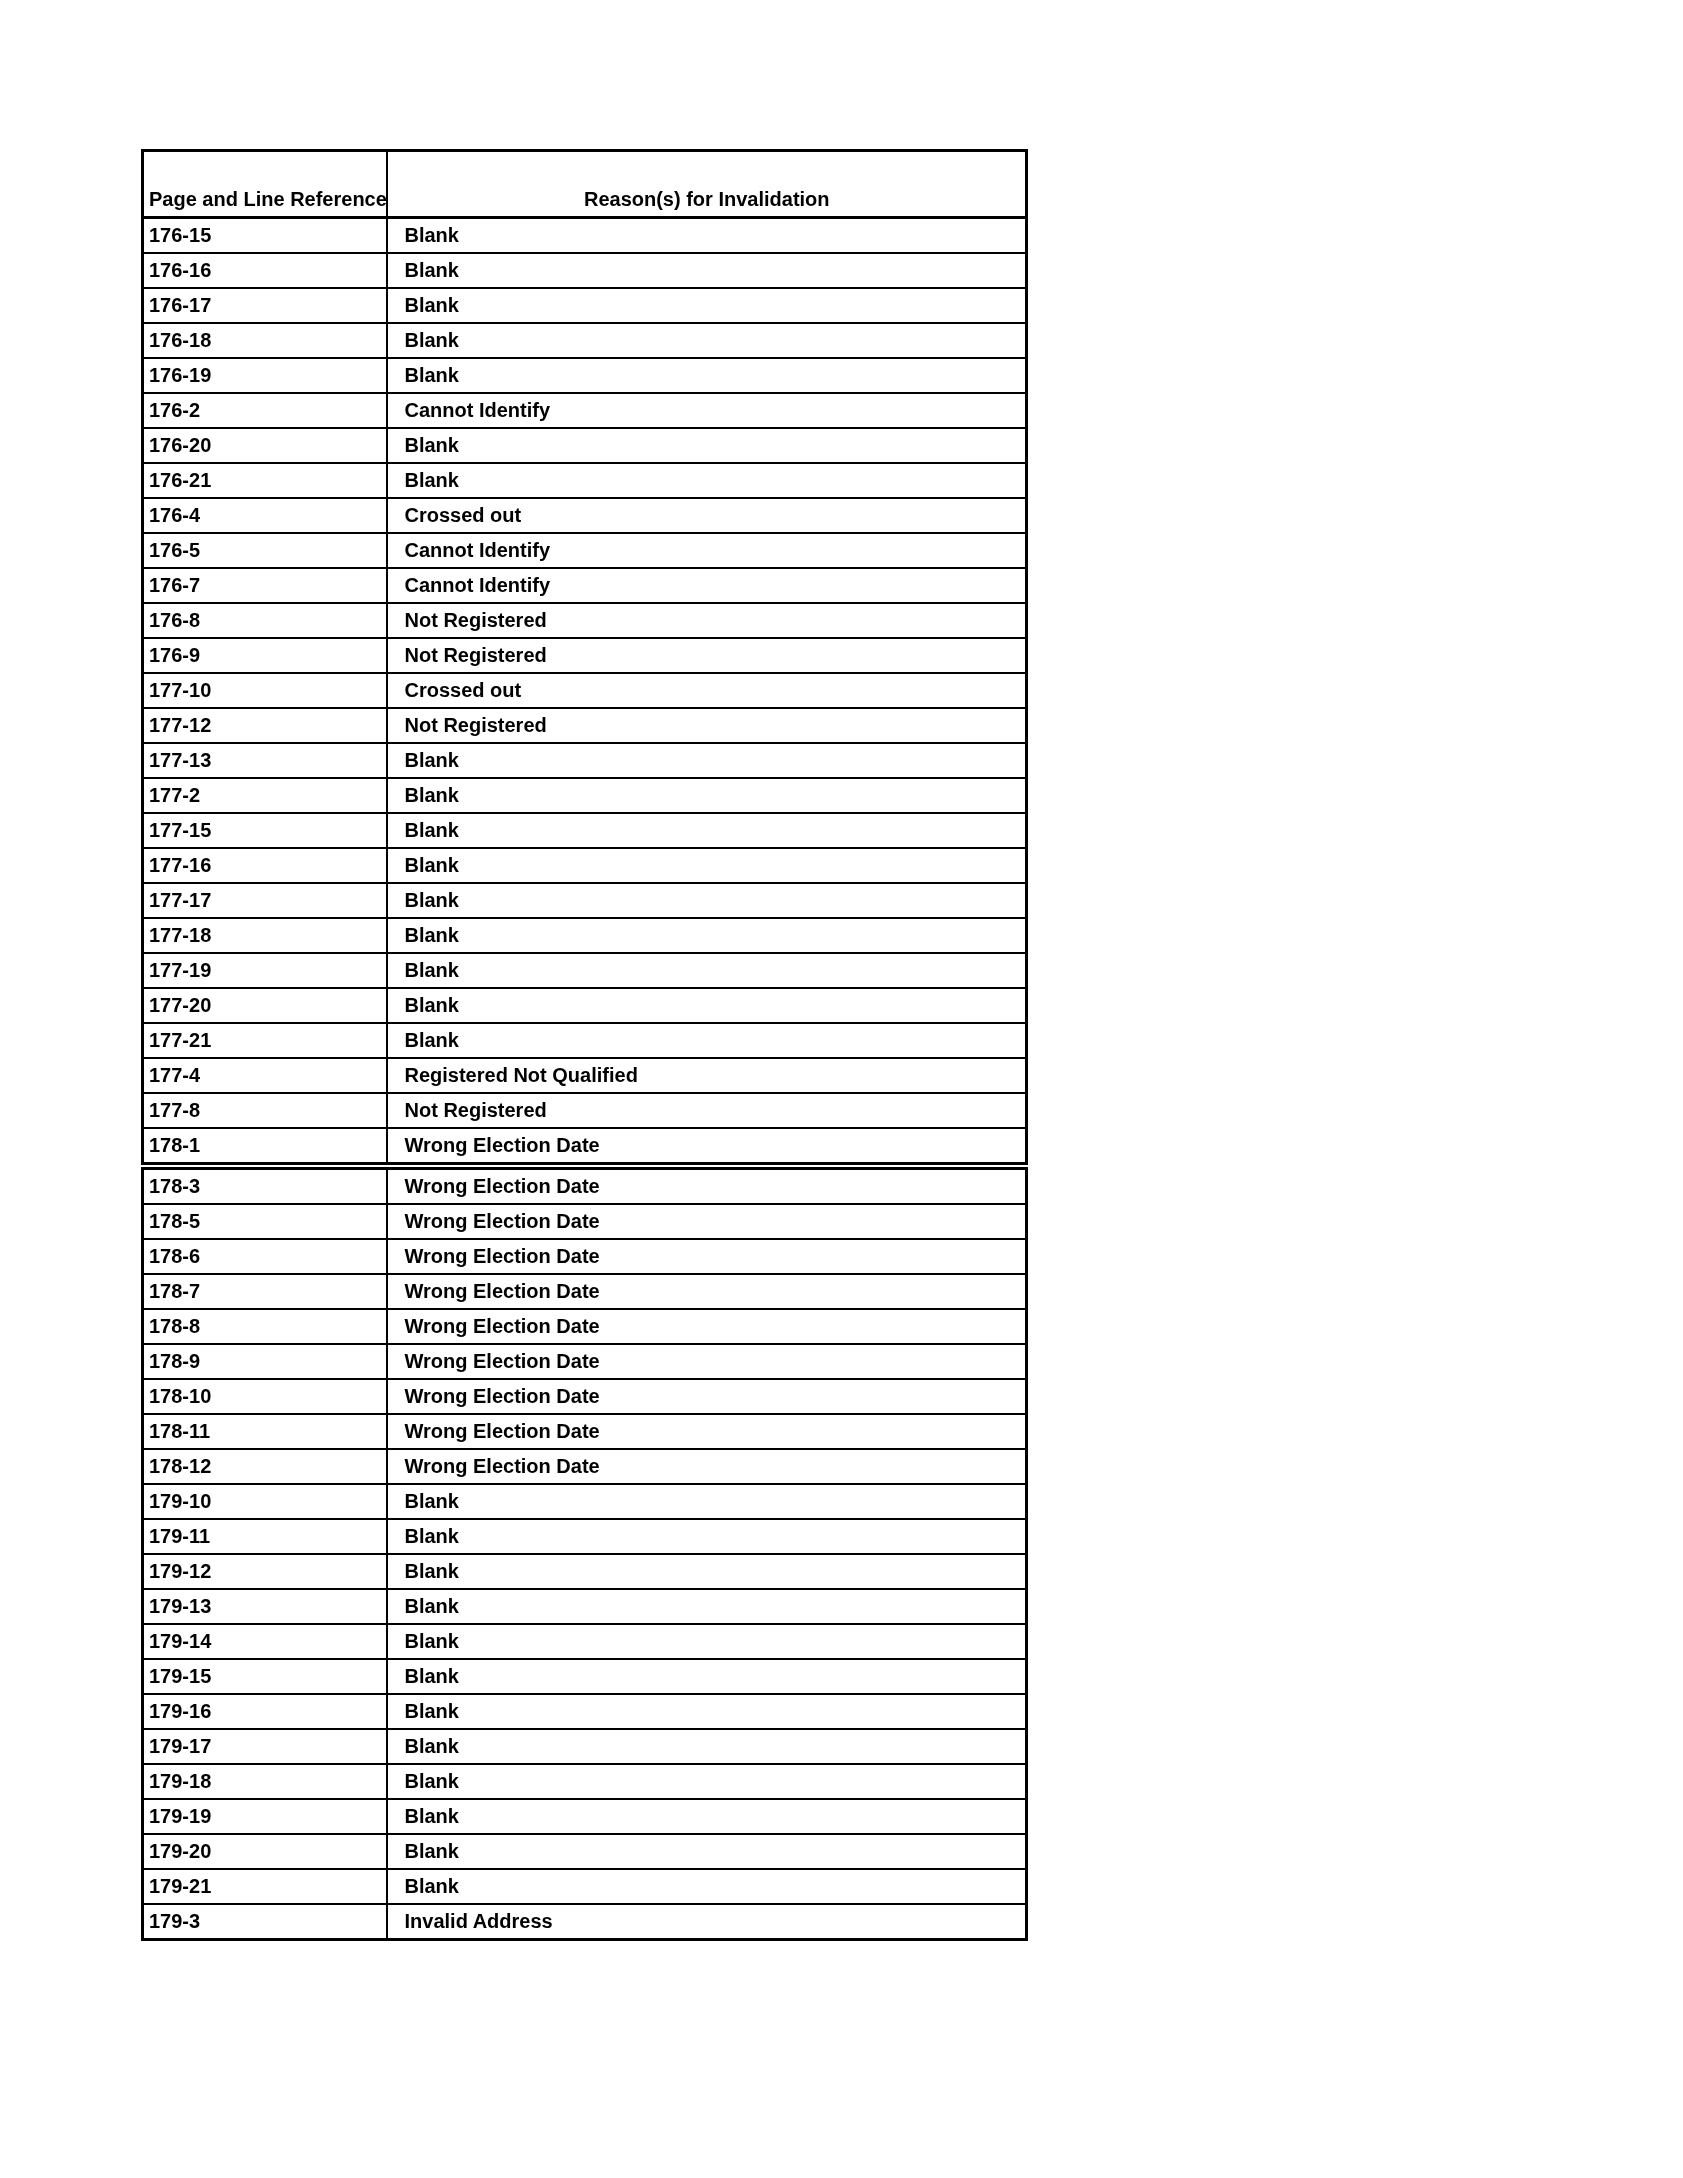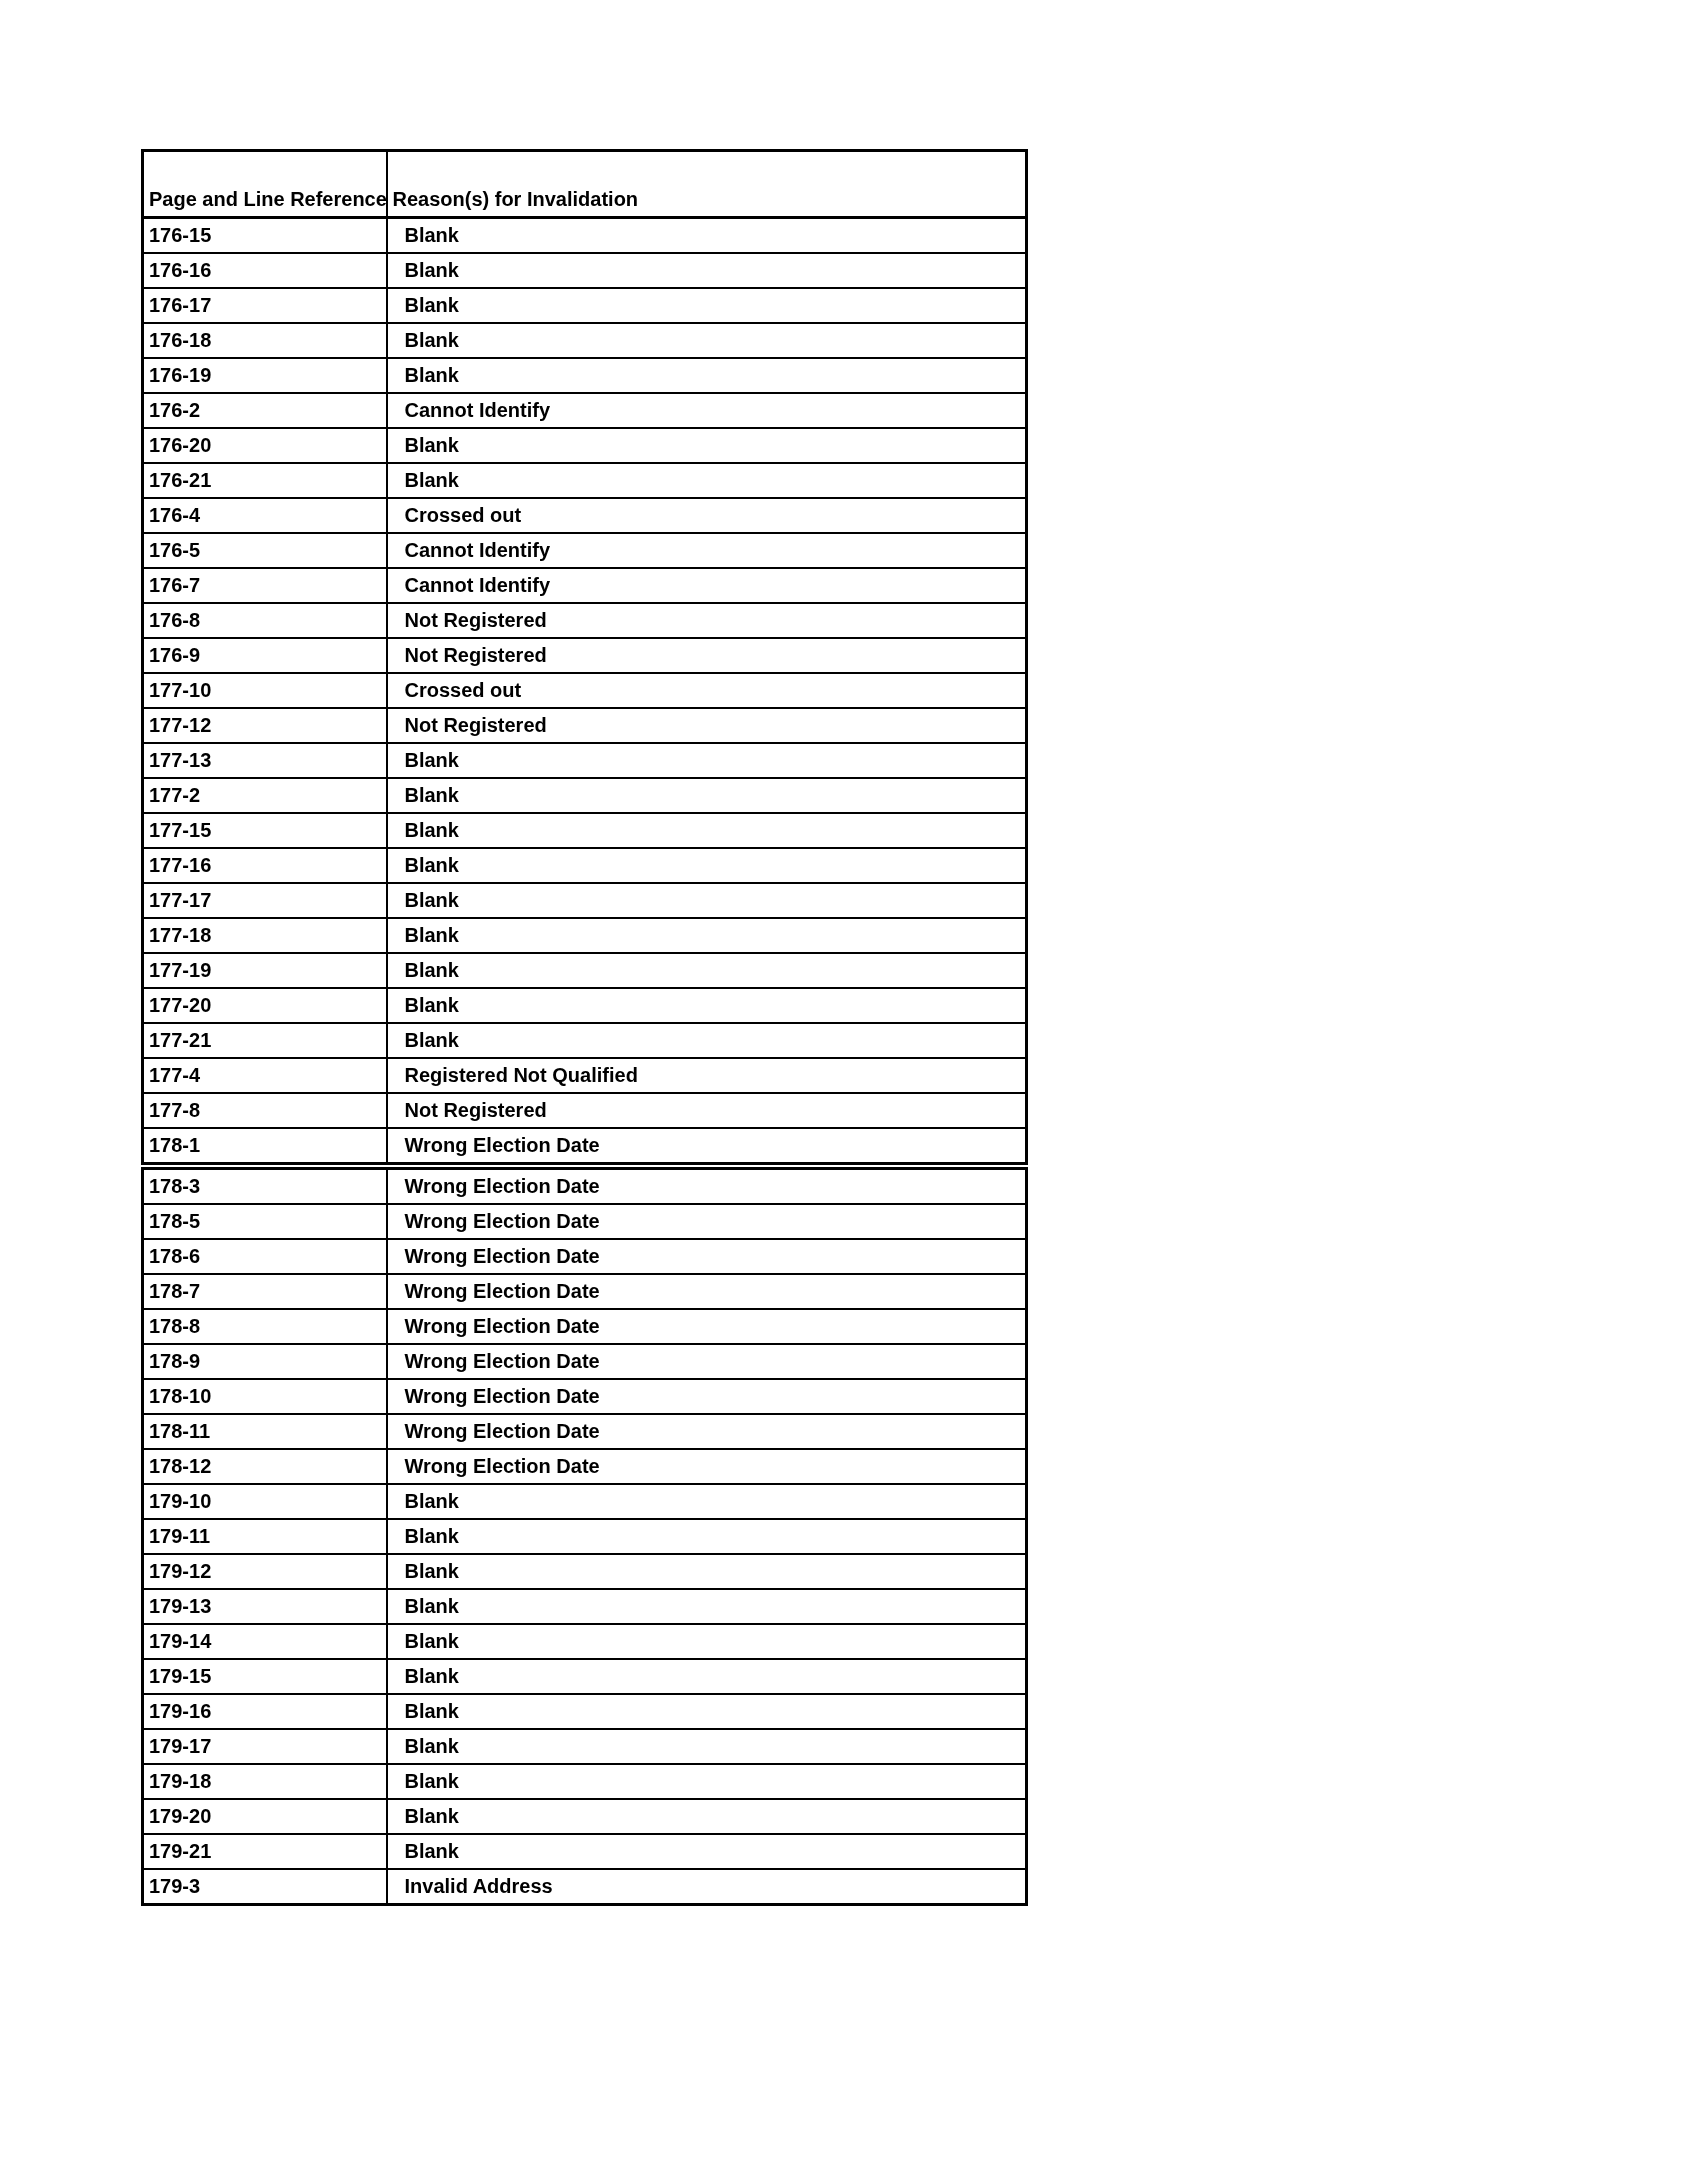--- a/index.html
+++ b/index.html
@@ -32,20 +32,21 @@
     font-weight: 700;
     font-size: 20px;
     line-height: 1.05;
     padding: 0 4px 6px 5px;
     overflow: hidden;
     white-space: nowrap;
   }
   .doc-table th {
     height: 58px;
     border-bottom: 3px solid #000000;
+    text-align: center;
   }
   .doc-table td {
     height: 27px;
   }
   .doc-table td.reason-cell {
     padding-left: 17px;
     margin-top: 23px;
   }
   .doc-table tr.double-bottom td {
     border-bottom: 8px double #000000;
@@ -240,20 +241,24 @@
       </tr>
       <tr>
         <td>179-17</td>
         <td class="reason-cell">Blank</td>
       </tr>
       <tr>
         <td>179-18</td>
         <td class="reason-cell">Blank</td>
       </tr>
       <tr>
+        <td>179-19</td>
+        <td class="reason-cell">Blank</td>
+      </tr>
+      <tr>
         <td>179-20</td>
         <td class="reason-cell">Blank</td>
       </tr>
       <tr>
         <td>179-21</td>
         <td class="reason-cell">Blank</td>
       </tr>
       <tr>
         <td>179-3</td>
         <td class="reason-cell">Invalid Address</td>

